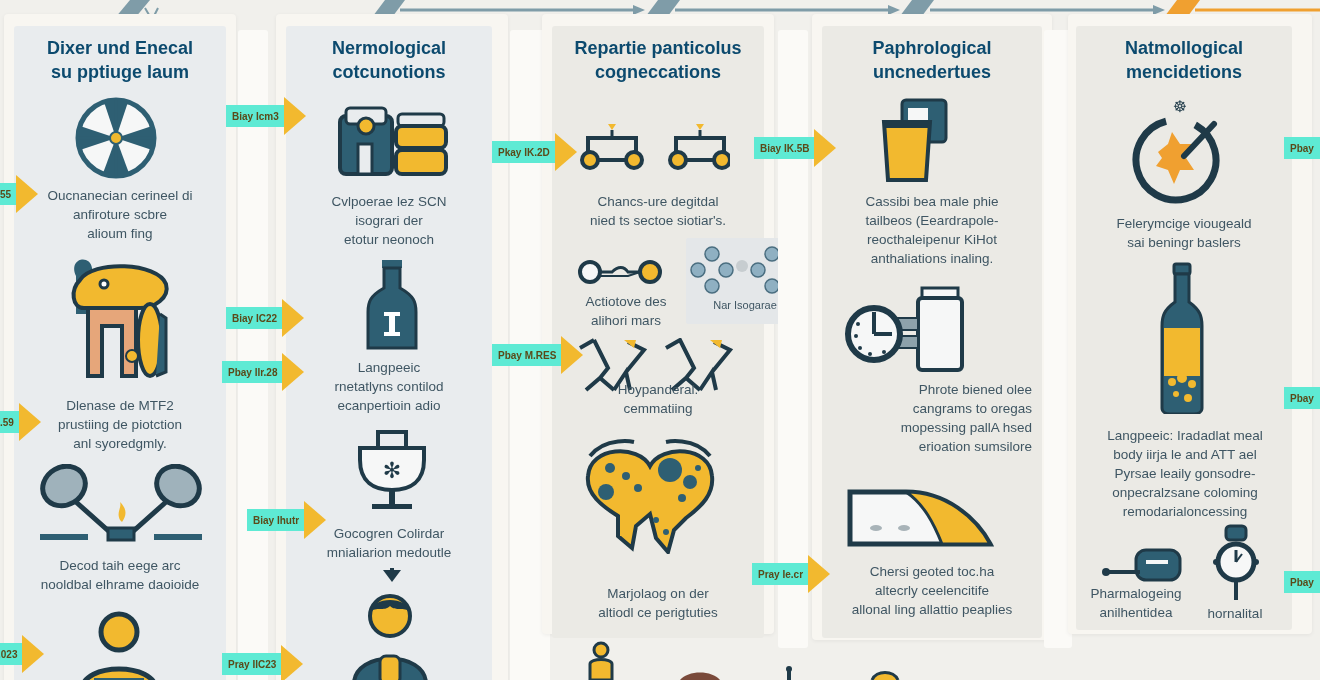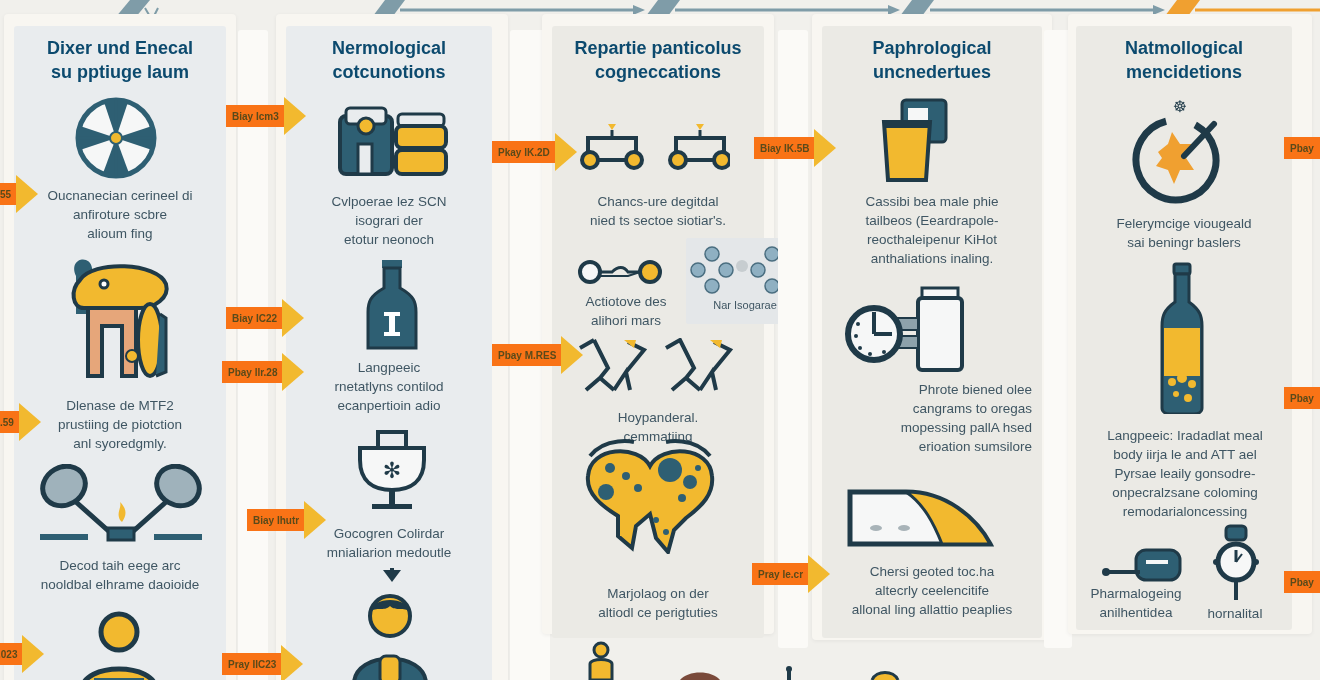--- a/index.html
+++ b/index.html
@@ -41,21 +41,21 @@
 
   .icon { position: absolute; }
   .icon svg { display: block; }
 
   
   .tag {
     position: absolute; height: 22px;
     display: flex; align-items: center;
   }
   .tag .body {
-    height: 22px; background: #f97316;
+    height: 22px; background: #5eead4;
     color: #5a4a1a; font-size: 10px; font-weight: 700;
     padding: 0 6px; display: flex; align-items: center;
     white-space: nowrap;
   }
   .tag .head {
     width: 0; height: 0;
     border-top: 19px solid transparent; border-bottom: 19px solid transparent;
     border-left: 22px solid #f2b92f;
     margin-left: -1px;
   }
@@ -289,21 +289,21 @@
       <g fill="none" stroke="#1f3a48" stroke-width="4">
         <path d="M6,10 L20,2 M20,2 L34,30 L26,40 M12,52 L26,40 L40,52"></path>
         <path d="M54,4 L70,12 L52,34 M40,52 L52,34 L56,52"></path>
         <path d="M92,10 L106,2 L120,30 L112,40 M98,52 L112,40 L126,52"></path>
         <path d="M140,4 L156,12 L138,34 M126,52 L138,34 L142,52"></path>
       </g>
       <path d="M50,2 L62,2 L60,10 Z" fill="#f2b92f"></path>
       <path d="M136,2 L148,2 L146,10 Z" fill="#f2b92f"></path>
     </svg>
   </div>
-  <div class="text-block" style="left:562px; width:192px; top:408px;">
+  <div class="text-block" style="left:562px; width:192px; top:380px;">
     <span>Hoypanderal.</span>
     <span style="display:inline;">cemmatiing</span>
   </div>
   <div class="icon" style="left:582px; top:436px;">
     <svg width="136" height="118" viewBox="0 0 136 118">
       <path d="M8,20 C24,0 52,6 52,6 M84,6 C84,6 112,0 128,20" fill="none" stroke="#1f3a48" stroke-width="4"></path>
       <path d="M68,30 C56,8 8,10 6,40 C4,58 20,70 36,80 L36,100 L50,112 L54,90 L68,78 L74,102 L86,116 L92,94 L104,82 C120,70 132,58 130,40 C128,10 80,8 68,30 Z" fill="#f2b92f" stroke="#1f3a48" stroke-width="4"></path>
       <g fill="#2e5f73">
         <circle cx="28" cy="32" r="5"></circle>
           <circle cx="44" cy="40" r="4"></circle>

